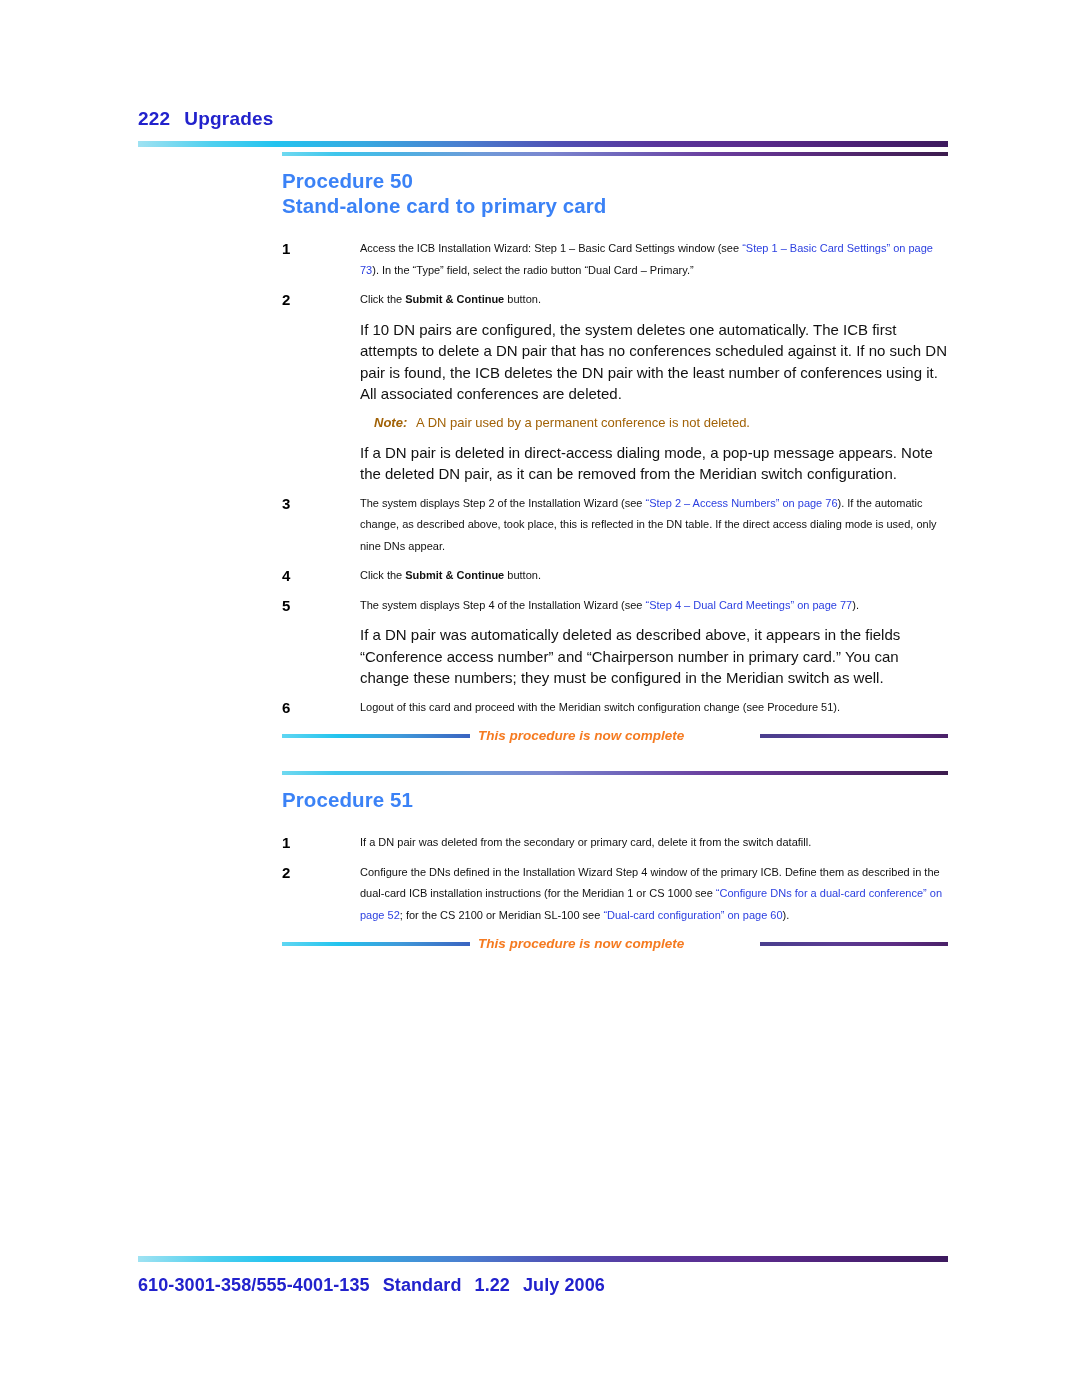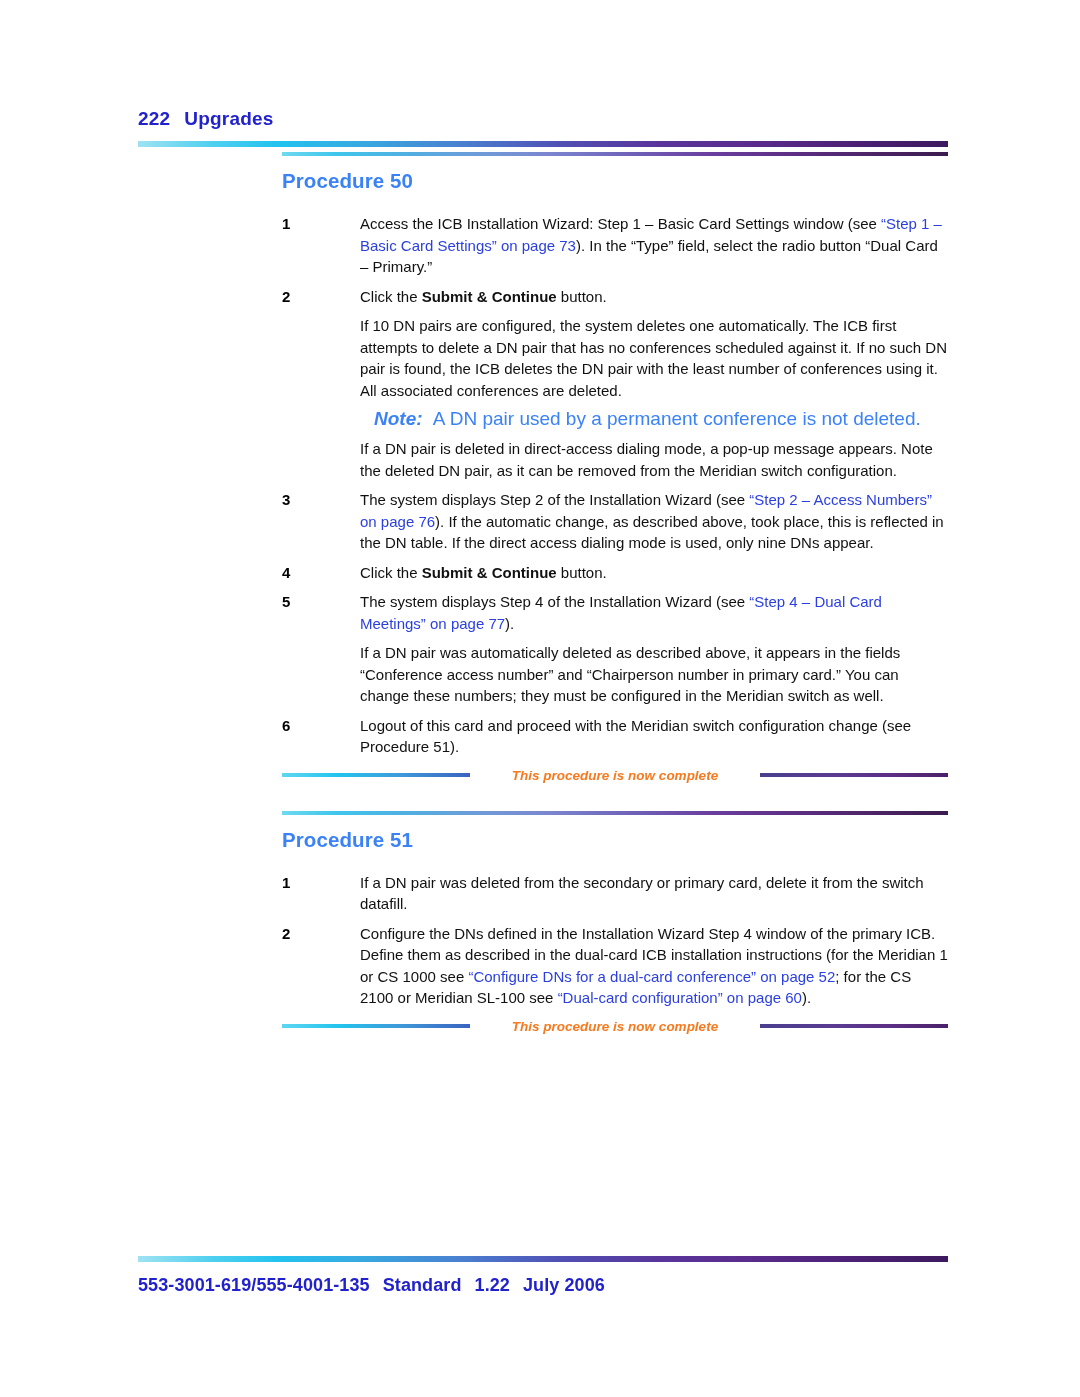--- a/index.html
+++ b/index.html
@@ -105,44 +105,44 @@
   .step-num {
     width: 78px;
     flex: 0 0 78px;
     font-size: 15px;
     font-weight: bold;
     line-height: 21.5px;
     color: #000;
   }
   .step-body {
     flex: 1 1 auto;
-    font-size: 15px;
+    font-size: 11px;
     line-height: 21.5px;
     color: #111111;
     text-align: left;
   }
   .para {
     margin: 0 0 9px 0;
   }
   .para:last-child { margin-bottom: 0; }
 
   
   .cont {
     margin-left: 78px;
     font-size: 15px;
     line-height: 21.5px;
     color: #111111;
     margin-bottom: 8px;
   }
 
   .note {
     margin-left: 78px;
-    font-size: 19px;
+    font-size: 13px;
     line-height: 20px;
-    color: #3b82f6;
+    color: #a16207;
     margin-bottom: 9px;
     padding-left: 14px;
   }
   .note b { font-weight: bold; font-style: italic; }
   .note .note-gap { display:inline-block; width:6px; }
 
   a.xref, .xref {
     color: #2b3fe0;
     text-decoration: none;
   }
@@ -156,21 +156,21 @@
     margin-top: 10px;
   }
   .cb-rule-left {
     height: 4px;
     width: 188px;
     flex: 0 0 188px;
     background: linear-gradient(to right, #5fd6f2 0%, #22c4ee 30%, #3f9ada 62%, #3a63c0 100%);
   }
   .cb-text {
     flex: 1 1 auto;
-    text-align: center;
+    text-align: left;
     font-size: 13.5px;
     font-weight: bold;
     font-style: italic;
     color: #f57a20;
     white-space: nowrap;
     padding: 0 8px;
   }
   .cb-rule-right {
     height: 4px;
     width: 188px;
@@ -221,21 +221,21 @@
     <div class="header-line">
       <span class="hdr-num">222</span><span>Upgrades</span>
     </div>
     <div class="rule-gradient header-rule"></div>
   </div>
 
   <div class="content">
     <div id="procedures-root">
         <div class="procedure-block">
           <div class="procedure-rule"></div>
-          <div class="procedure-title"><span>Procedure 50</span></div>
+          <div class="procedure-title"><span>Procedure 50</span><span class="pt-line2">Stand-alone card to primary card</span></div>
           <div class="steps">
             <div class="step">
               <div class="step-num">1</div>
               <div class="step-body">
                 <p class="para"><span>Access the ICB Installation Wizard: Step 1 – Basic Card Settings window (see </span><span class="xref">“Step 1 – Basic Card Settings” on page 73</span><span>). In the “Type” field, select the radio button “Dual Card – Primary.”</span></p>
               </div>
             </div>
             <div class="step">
               <div class="step-num">2</div>
               <div class="step-body">
@@ -300,17 +300,17 @@
             <div class="cb-text">This procedure is now complete</div>
             <div class="cb-rule-right"></div>
           </div>
         </div>
       </div>
   </div>
 
   <div class="page-footer">
     <div class="rule-gradient footer-rule"></div>
     <div class="footer-text">
-      <span>553-3001-619/555-4001-135</span><span class="sp"></span><span>Standard</span><span class="sp"></span><span>1.22</span><span class="sp"></span><span>July 2006</span>
+      <span>610-3001-358/555-4001-135</span><span class="sp"></span><span>Standard</span><span class="sp"></span><span>1.22</span><span class="sp"></span><span>July 2006</span>
     </div>
   </div>
 
 </div>
 
 </body></html>

